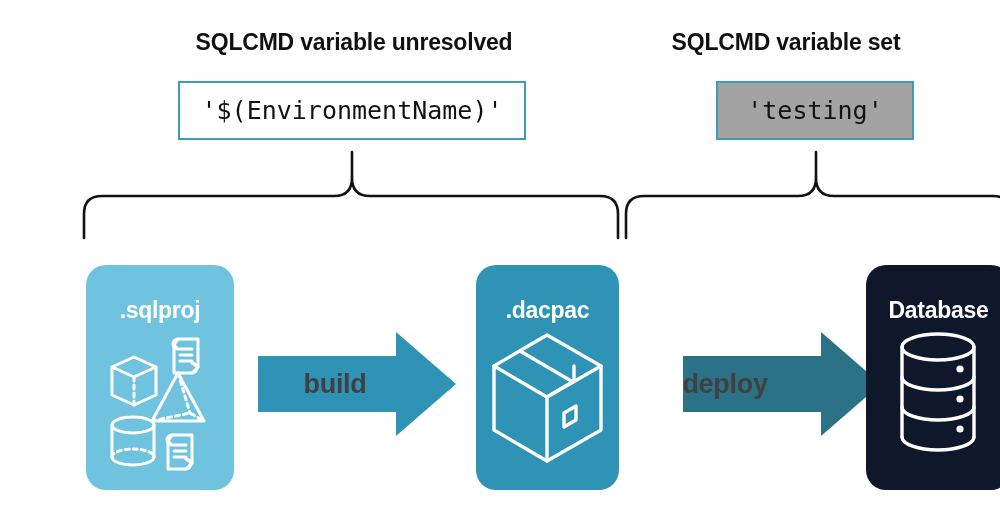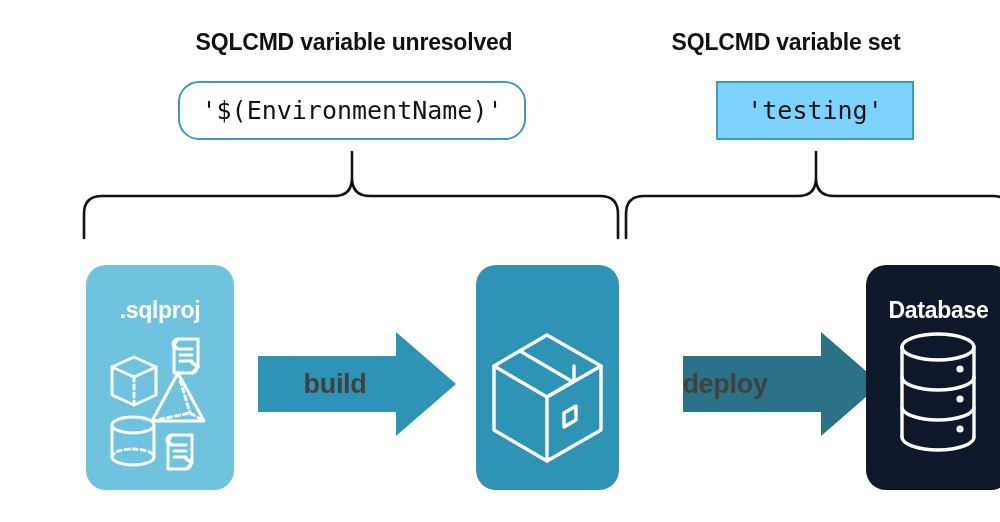--- a/index.html
+++ b/index.html
@@ -123,23 +123,23 @@
 </style>
 </head>
 <body>
 
 <div id="stage" style="background: rgb(255, 255, 255);">
 
   <div class="heading" id="heading-unresolved">SQLCMD variable unresolved</div>
 
   <div class="heading" id="heading-set">SQLCMD variable set</div>
 
-  <div class="code-box" id="code-box-unresolved" style="border-color: rgb(62, 156, 185); background: rgb(255, 255, 255); color: rgb(17, 17, 17); border-radius: 21px;">'$(EnvironmentName)'</div>
-
-  <div class="code-box" id="code-box-set" style="border-color: rgb(62, 156, 185); background: #7dd3fc; color: rgb(17, 17, 17);">'testing'</div>
+  <div class="code-box" id="code-box-unresolved" style="border-color: rgb(62, 156, 185); background: rgb(255, 255, 255); color: rgb(17, 17, 17);">'$(EnvironmentName)'</div>
+
+  <div class="code-box" id="code-box-set" style="border-color: rgb(62, 156, 185); background: #a3a3a3; color: rgb(17, 17, 17);">'testing'</div>
 
   <svg id="brace-layer" viewBox="0 0 1000 522">
 
     <path d="M 36 238
              L 36 214
              Q 36 196 54 196
              L 286 196
              Q 304 196 304 178
              L 304 152
              L 304 178
@@ -198,20 +198,21 @@
   </div>
 
   <div class="arrow" id="arrow-build">
     <svg viewBox="0 0 200 108" width="200" height="108">
       <path d="M 0 26 L 138 26 L 138 2 L 198 54 L 138 106 L 138 82 L 0 82 Z" fill="#2e93b5"></path>
     </svg>
     <div class="arrow-label">build</div>
   </div>
 
   <div class="flow-box" id="flow-box-dacpac" style="background: rgb(46, 147, 181);">
+    <div class="flow-box-label">.dacpac</div>
     <svg class="flow-box-art" viewBox="0 0 143 170">
       <g fill="none" stroke="#ffffff" stroke-width="3.4" stroke-linecap="round" stroke-linejoin="round">
 
         <path d="M 18 49 L 71 18 L 125 49 L 125 113 L 71 144 L 18 113 Z"></path>
         <path d="M 18 49 L 71 80 L 125 49"></path>
         <path d="M 71 80 L 71 144"></path>
 
         <path d="M 44 34 L 97 65"></path>
         <path d="M 71 80 L 98 64 L 98 49"></path>
 

